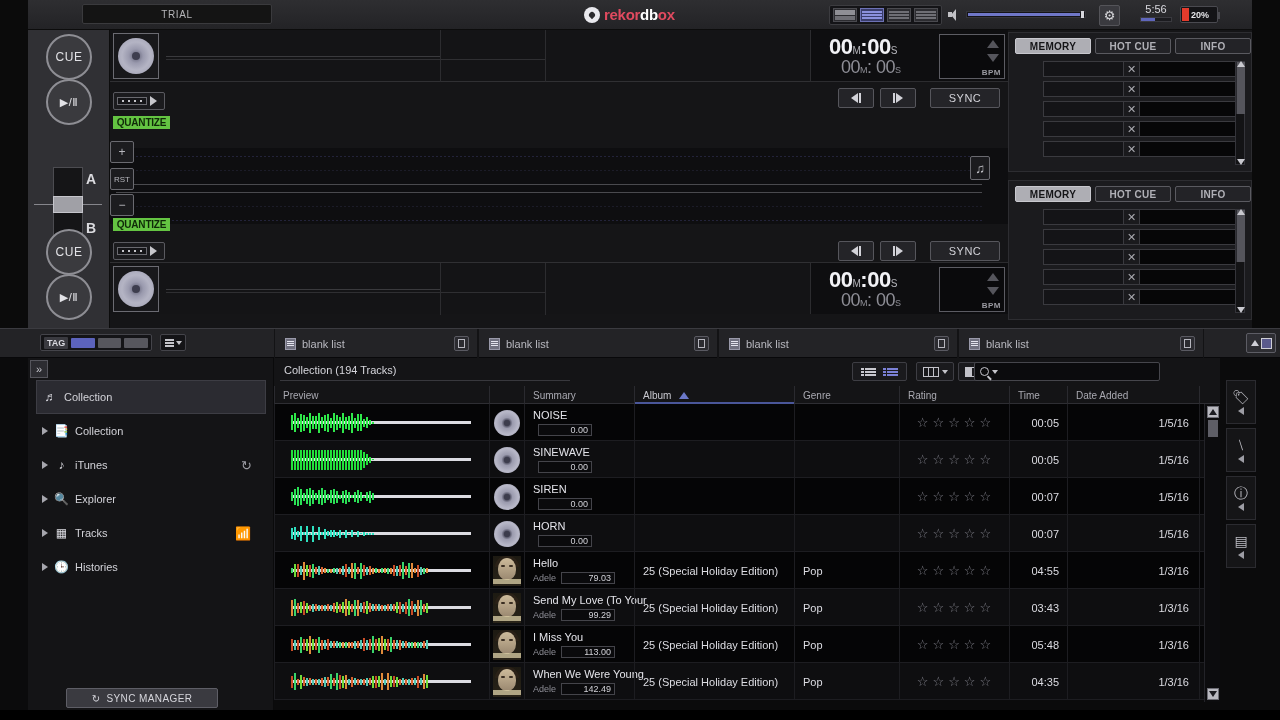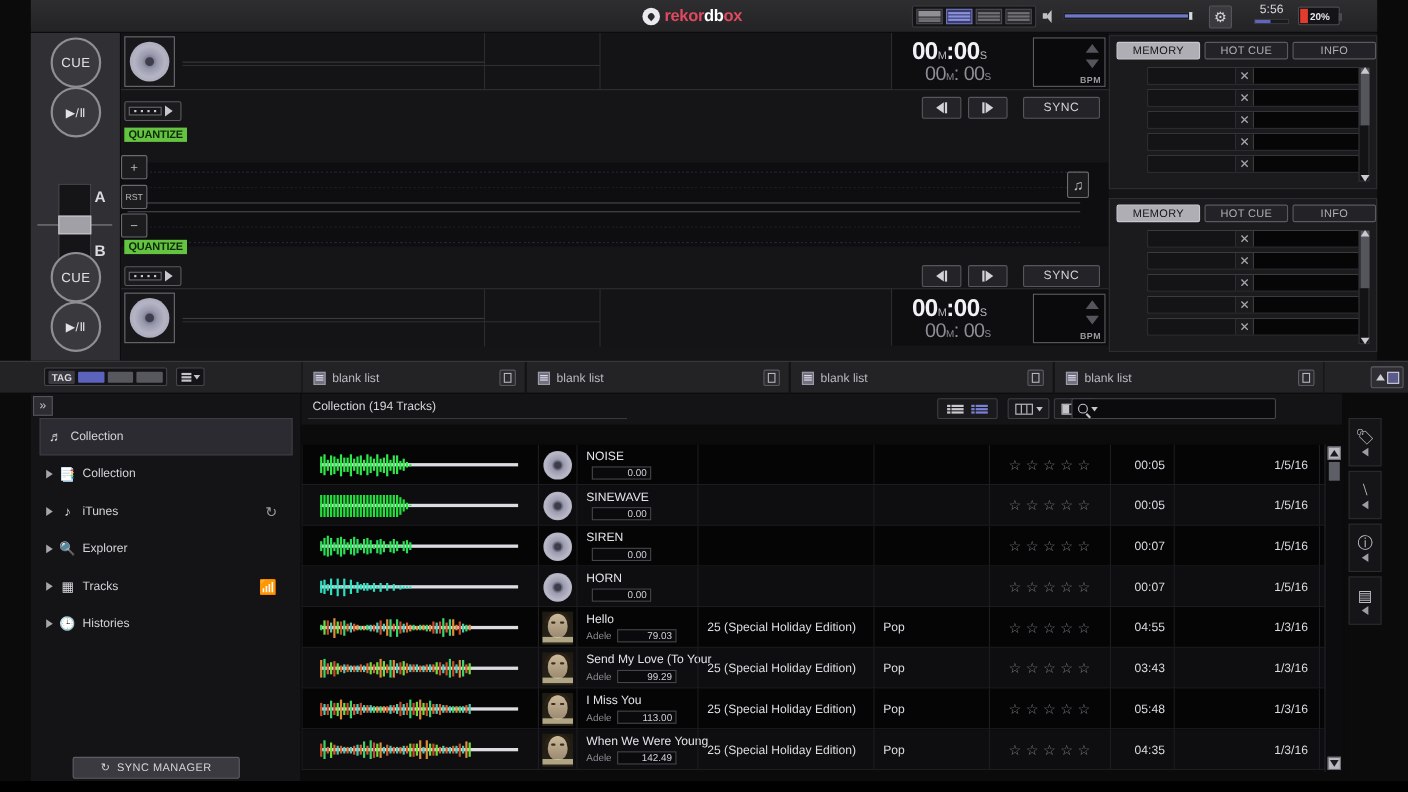--- a/index.html
+++ b/index.html
@@ -146,21 +146,21 @@
   .nb-r .bar{width:2px;height:10px;background:#d2d2d8;margin-right:1px;}
   .nb-r .tri{width:0;height:0;border-style:solid;border-width:5px 0 5px 7px;
     border-color:transparent transparent transparent #d2d2d8;}
   .syncbtn{position:absolute;left:120px;width:70px;height:20px;background:#242428;
     border:1px solid #56565c;border-radius:2px;display:flex;align-items:center;justify-content:center;
     font-size:11px;color:#d2d2d8;letter-spacing:.5px;}
 
   
   .cuepanel{position:absolute;left:1008px;width:244px;height:140px;background:#1b1b1e;
     border:1px solid #2d2d31;}
-  .cue-tabs{position:absolute;left:6px;top:5px;display:flex;gap:4px;}
+  .cue-tabs{position:absolute;left:6px;top:5px;display:flex;gap:4px;font-weight:bold;}
   .cue-tab{width:76px;height:16px;background:#232327;border:1px solid #5a5a60;border-radius:2px;
     display:flex;align-items:center;justify-content:center;font-size:10px;color:#b0b0b6;letter-spacing:.3px;}
   .cue-tab.active{background:#aeaeb4;color:#141417;border-color:#c8c8ce;}
   .cue-rows{position:absolute;left:34px;top:28px;width:196px;}
   .cue-row{height:16px;margin-bottom:4px;display:flex;background:#060607;border:1px solid #3a3a3f;}
   .cue-row .f1{width:80px;background:#141417;border-right:1px solid #3a3a3f;}
   .cue-row .fx{width:16px;display:flex;align-items:center;justify-content:center;
     font-size:11px;color:#a8a8ae;background:#1a1a1d;border-right:1px solid #3a3a3f;}
   .cue-row .f2{flex:1;background:#060607;}
   .cue-sb{position:absolute;right:6px;top:28px;width:10px;height:104px;background:#131315;
@@ -312,20 +312,21 @@
   .leftstrip{position:absolute;left:0;top:328px;width:28px;height:392px;background:#0b0b0c;}
 </style>
 </head>
 <body>
 
 <div class="app">
 
   <div class="topbar-left"></div>
   <div class="topbar"></div>
 
+  <div class="trial-btn">TRIAL</div>
 
   <div class="logo">
     <span class="logo-mark"></span>
     <span class="logo-text"><span class="rek">rek</span><span class="ox">or</span><span class="db">db</span><span class="ox">ox</span></span>
   </div>
 
   <div class="layout-group">
     <div class="lay-btn filled">
         <i></i>
         <i></i>
@@ -746,20 +747,35 @@
           <span class="cz"></span>
         </div>
 
         <div class="search">
           <span class="mag"></span>
           <span class="cz"></span>
           <input style="background: transparent; border: none; outline: none; color: rgb(216, 216, 222); font-size: 11px; width: 150px; font-family: &quot;Liberation Sans&quot;, sans-serif;" placeholder="">
         </div>
       </div>
 
+      <div class="thead">
+        <div class="th" style="width:215px;">Preview</div>
+        <div class="th" style="width:35px;"></div>
+        <div class="th" style="width:110px;">Summary</div>
+        <div class="th sorted" style="width:160px;">
+          <span>Album</span>
+          <span class="sortarw"></span>
+          <span class="underline"></span>
+        </div>
+        <div class="th" style="width:105px;">Genre</div>
+        <div class="th" style="width:110px;">Rating</div>
+        <div class="th" style="width:58px;">Time</div>
+        <div class="th" style="width:132px;">Date Added</div>
+        <div class="th" style="flex:1;"></div>
+      </div>
 
       <div class="rows" id="rows">
           <div class="row odd">
             <div class="cell c-pre">
               <span class="wavebox">
                 <span class="wtail" style="left:8px;width:180px;"></span>
                 <span class="wf">
                   <i style="height:15px;background:#2fe84a;opacity:1"></i>
                   <i style="height:19px;background:#2fe84a;opacity:1"></i>
                   <i style="height:10px;background:#2fe84a;opacity:1"></i>

